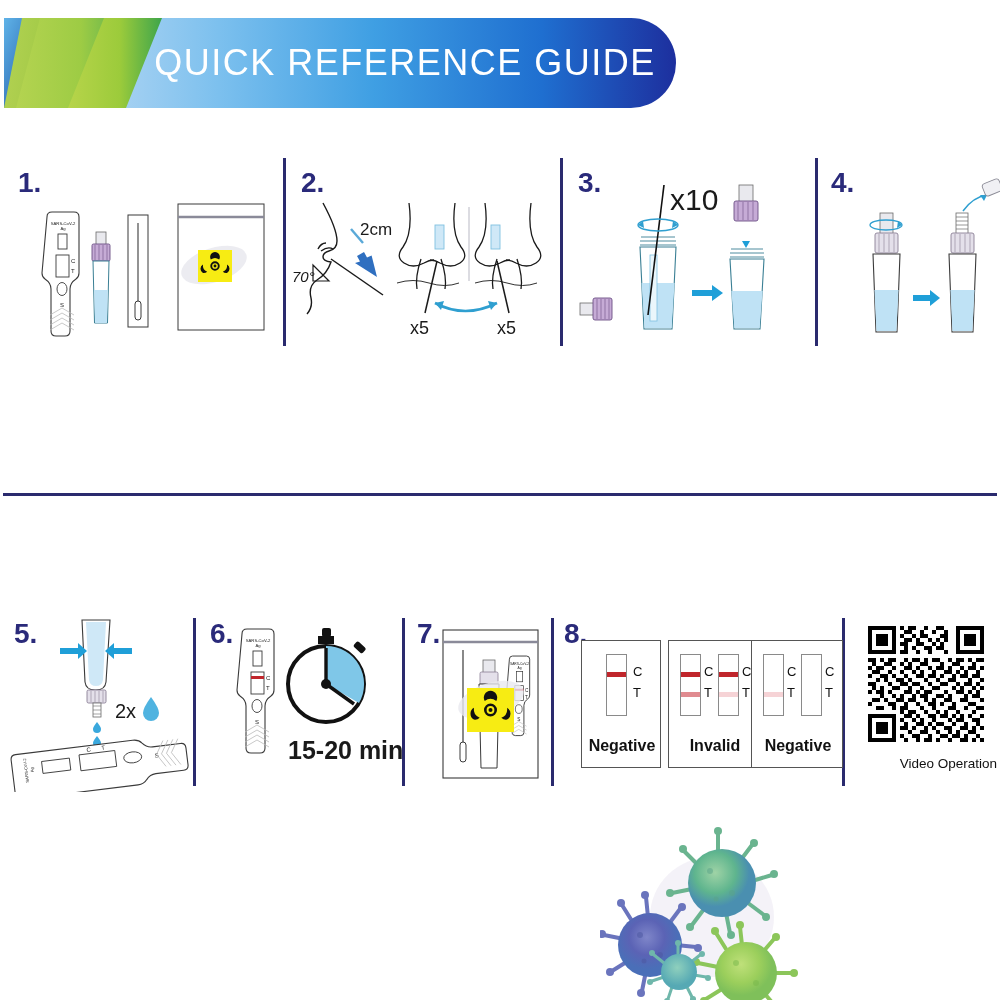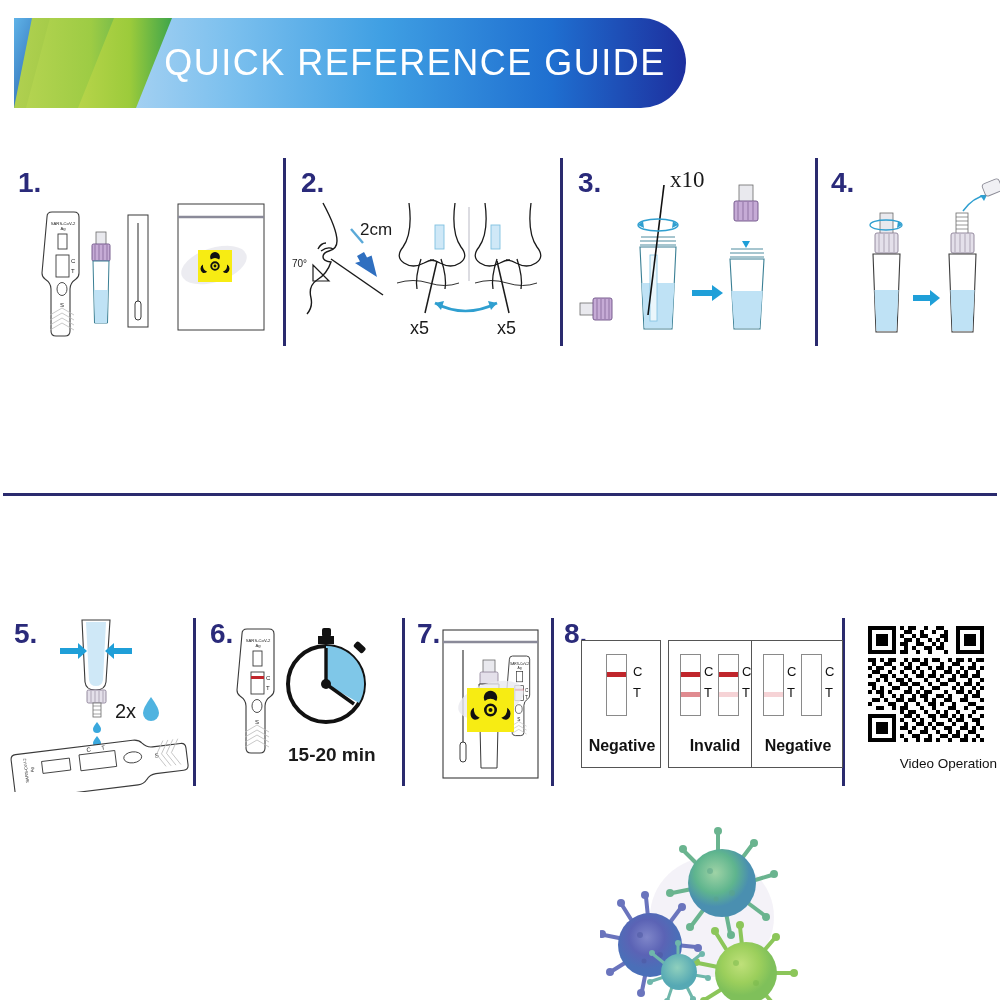--- a/index.html
+++ b/index.html
@@ -5,21 +5,21 @@
   html,body{margin:0;padding:0;}
   body{
     width:1000px;height:1000px;position:relative;overflow:hidden;
     background:#ffffff;
     font-family:"Liberation Sans", sans-serif;
     color:#1a1a1a;
   }
   .root{position:absolute;inset:0;}
 
   
-  .header-wrap{position:absolute;left:14px;top:18px;width:700px;height:90px;}
+  .header-wrap{position:absolute;left:4px;top:18px;width:700px;height:90px;}
   .hdr-accent{position:absolute;left:0;top:0;width:300px;height:90px;overflow:hidden;}
   .hdr-accent svg{display:block;}
   .hdr-bar{
     position:absolute;left:0;top:0;width:672px;height:90px;
     border-radius:0 45px 45px 0;
     background:linear-gradient(90deg,#cfe4f7 0%,#b9d9f4 10%,#7cc0ee 32%,#3f9fe3 55%,#1f6fd0 80%,#1d2f9e 100%);
   }
   .hdr-title{
     position:absolute;left:0;top:0;width:672px;height:90px;
     display:flex;align-items:center;justify-content:center;
@@ -188,21 +188,21 @@
       <line x1="184" y1="52" x2="184" y2="126" stroke="#b9b9c4" stroke-width="1"></line>
       <rect x="150" y="70" width="9" height="24" fill="#cfe8f7" stroke="#7fc1e0" stroke-width="0.9"></rect>
       <rect x="206" y="70" width="9" height="24" fill="#cfe8f7" stroke="#7fc1e0" stroke-width="0.9"></rect>
       <line x1="152" y1="106" x2="140" y2="158" stroke="#1a1a1a" stroke-width="1.5"></line>
       <line x1="212" y1="106" x2="224" y2="158" stroke="#1a1a1a" stroke-width="1.5"></line>
       <path d="M150,148 q30,16 62,0" fill="none" stroke="#2f9fd0" stroke-width="2.6"></path>
       <path d="M150,148 l9,-2 l-3,9 z" fill="#2f9fd0"></path>
       <path d="M212,148 l-9,-2 l3,9 z" fill="#2f9fd0"></path>
     </svg>
     <div class="label" style="left:75px;top:65px;font-size:17px;">2cm</div>
-    <div class="label" style="left:7px;top:103px;font-size:10px;">70°</div>
+    <div class="label" style="left:7px;top:113px;font-size:15px;font-style:italic;">70°</div>
     <div class="label" style="left:125px;top:163px;font-size:18px;">x5</div>
     <div class="label" style="left:212px;top:163px;font-size:18px;">x5</div>
   </div>
 
   <div class="panel" style="left:562px;top:155px;width:253px;height:195px;">
     <div class="stepnum" style="left:16px;top:14px;">3.</div>
     <svg width="253" height="195" viewBox="0 0 253 195" style="position:absolute;left:0;top:0;">
 
       <g>
         <rect x="18" y="148" width="14" height="12" fill="#e9e9ee" stroke="#6a6a6a" stroke-width="0.8"></rect>
@@ -251,21 +251,21 @@
       <g>
         <path d="M168,104 h34 l-4,70 h-26 z" fill="#fff" stroke="#3a7f94" stroke-width="1.1"></path>
         <path d="M169.4,136 h31.2 l-3,37 h-25.2 z" fill="#bfe2f5"></path>
         <g stroke="#3a7f94" stroke-width="0.9" fill="none">
           <line x1="168" y1="98" x2="202" y2="98"></line>
             <line x1="168" y1="102" x2="202" y2="102"></line>
           <line x1="169" y1="94" x2="201" y2="94"></line>
         </g>
       </g>
     </svg>
-    <div class="label" style="left:108px;top:12px;font-size:23px;font-family:Liberation Serif, serif;">x10</div>
+    <div class="label" style="left:108px;top:28px;font-size:30px;">x10</div>
   </div>
 
   <div class="panel" style="left:817px;top:155px;width:183px;height:195px;">
     <div class="stepnum" style="left:14px;top:14px;">4.</div>
     <svg width="183" height="195" viewBox="0 0 183 195" style="position:absolute;left:0;top:0;">
       <g>
         <rect x="63" y="58" width="13" height="22" fill="#e9e9ee" stroke="#6a6a6a" stroke-width="0.8"></rect>
         <rect x="58" y="78" width="23" height="20" rx="2" fill="#e4e0ea" stroke="#8a7f95" stroke-width="0.9"></rect>
         <g stroke="#8a7f95" stroke-width="0.6">
           <line x1="62" y1="79" x2="62" y2="97"></line>
@@ -385,21 +385,21 @@
         <circle cx="130" cy="72" r="38" fill="#fff" stroke="#111" stroke-width="4"></circle>
         <path d="M130,72 L130,34 A38,38 0 0 1 163,91 Z" fill="#7fc7e8"></path>
         <line x1="130" y1="72" x2="130" y2="36" stroke="#111" stroke-width="3.4"></line>
         <line x1="130" y1="72" x2="158" y2="92" stroke="#111" stroke-width="3.4"></line>
         <circle cx="130" cy="72" r="5" fill="#111"></circle>
         <rect x="122" y="24" width="16" height="8" fill="#111"></rect>
         <rect x="126" y="16" width="9" height="9" rx="2" fill="#111"></rect>
         <rect x="158" y="32" width="12" height="7" rx="2" fill="#111" transform="rotate(42 164 35)"></rect>
       </g>
     </svg>
-    <div class="label" style="left:92px;top:124px;font-size:19px;font-weight:bold;margin-top:8px;">15-20 min</div>
+    <div class="label" style="left:92px;top:124px;font-size:25px;font-weight:bold;">15-20 min</div>
   </div>
 
   <div class="panel" style="left:405px;top:612px;width:146px;height:180px;">
     <div class="stepnum" style="left:12px;top:8px;">7.</div>
     <svg width="146" height="180" viewBox="0 0 146 180" style="position:absolute;left:0;top:0;">
       <g>
         <rect x="38" y="18" width="95" height="148" fill="#fff" stroke="#3a3a3a" stroke-width="1.1"></rect>
         <line x1="38" y1="30" x2="133" y2="30" stroke="#8a8a99" stroke-width="2.4"></line>
 
         <line x1="58" y1="38" x2="58" y2="132" stroke="#3a3a3a" stroke-width="1.2"></line>

